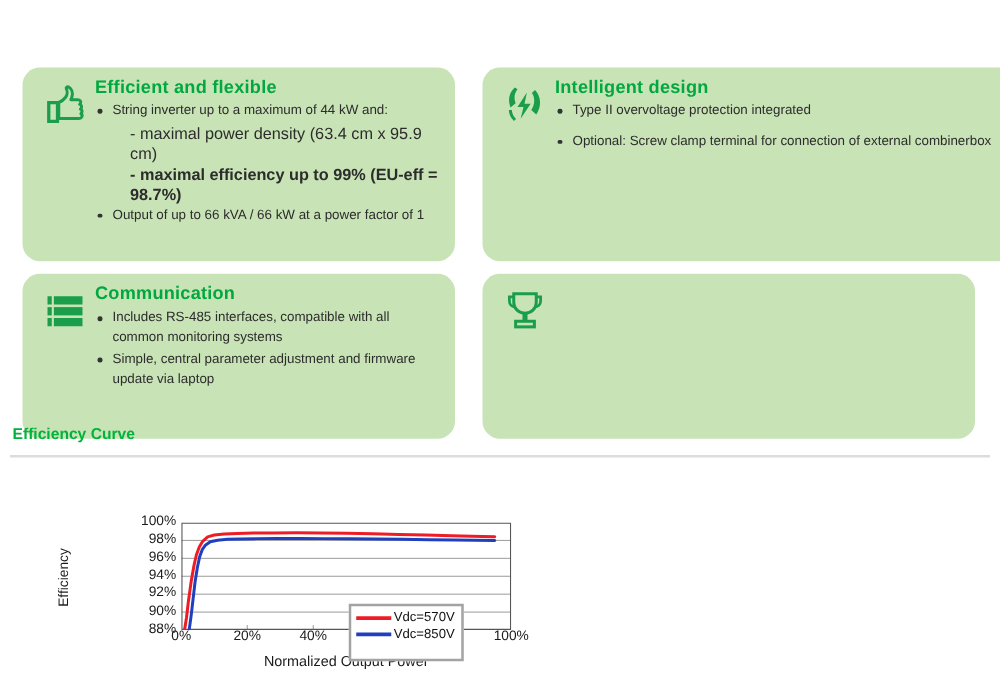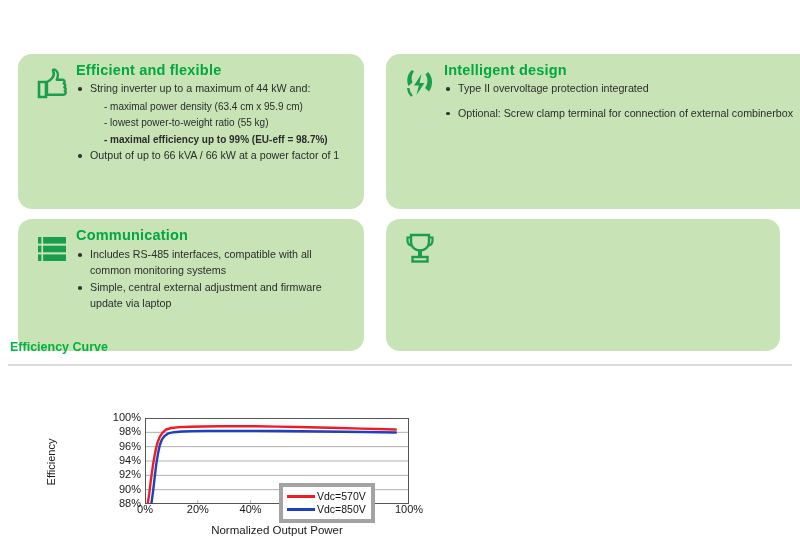--- a/index.html
+++ b/index.html
@@ -59,21 +59,21 @@
     width: 3.6px; height: 3.6px; border-radius: 50%;
     background: #333333;
   }
   ul.bullets > li.sub {
     padding-left: 14px;
     margin-bottom: 0;
   }
   ul.bullets > li.sub::before { display: none; }
   .subline {
     color: #2c2c2c;
-    font-size: 10px;
+    font-size: 13px;
     line-height: 16.5px;
     padding-left: 14px;
   }
   .subline.bold { font-weight: bold; }
   .c2 ul.bullets > li { margin-bottom: 9px; line-height: 15.5px; }
   .c4 ul.bullets > li { margin-bottom: 3px; }
 
   
   .chart-section {
     position: absolute; left: 0; top: 330px; width: 800px; height: 218px;
@@ -124,22 +124,22 @@
     width: 40px; margin-left: -20px;
     text-align: center;
     font-size: 11px;
     color: #1a1a1a;
   }
   .plot-box { position: absolute; left: 145px; top: 46px; }
   .legend-box {
     position: absolute;
     left: 279px; top: 111px;
     background: #ffffff;
-    border: 4px solid #a3a3a3;
-    padding: 3px 5px 3px 4px;
+    border: 2px solid #a3a3a3;
+    padding: 3px 5px 13px 4px;
   }
   .legend-row { display: flex; align-items: center; height: 13px; }
   .legend-swatch { width: 28px; height: 3px; margin-right: 2px; }
   .legend-label { font-size: 10.5px; color: #111; line-height: 13px; }
 </style>
 </head>
 <body>
 
 <div class="page">
 
@@ -153,23 +153,20 @@
         </svg>
       </div>
       <div class="card-body">
         <div class="card-title">Efficient and flexible</div>
         <ul class="bullets">
           <li>String inverter up to a maximum of 44 kW and:</li>
           <li class="sub">
               <div class="subline">- maximal power density (63.4 cm x 95.9 cm)</div>
             </li>
           <li class="sub">
-              <div class="subline">- lowest power-to-weight ratio (55 kg)</div>
-            </li>
-          <li class="sub">
               <div class="subline bold">- maximal efficiency up to 99% (EU-eff = 98.7%)</div>
             </li>
           <li>Output of up to 66 kVA / 66 kW at a power factor of 1</li>
         </ul>
       </div>
     </div>
 
     <div class="card c2">
       <div class="card-icon">
         <svg width="34" height="36" viewBox="0 0 34 36">
@@ -194,21 +191,21 @@
           <rect x="1" y="1" width="28" height="6.6" fill="#1a9e4b"></rect>
           <rect x="1" y="9.7" width="28" height="6.6" fill="#1a9e4b"></rect>
           <rect x="1" y="18.4" width="28" height="6.6" fill="#1a9e4b"></rect>
           <rect x="4.4" y="0" width="1.7" height="26" fill="#c8e3b6"></rect>
         </svg>
       </div>
       <div class="card-body">
         <div class="card-title">Communication</div>
         <ul class="bullets">
           <li>Includes RS-485 interfaces, compatible with all common monitoring systems</li>
-          <li>Simple, central external adjustment and firmware update via laptop</li>
+          <li>Simple, central parameter adjustment and firmware update via laptop</li>
         </ul>
       </div>
     </div>
 
     <div class="card c4">
       <div class="card-icon">
         <svg width="30" height="32" viewBox="0 0 30 32">
           <path d="M6 2 h18 v7 c0 5 -4 8.5 -9 8.5 S6 14 6 9 z" fill="none" stroke="#1a9e4b" stroke-width="2.4"></path>
           <path d="M6 4.5 H2.5 v3 c0 3 2 5 5 5" fill="none" stroke="#1a9e4b" stroke-width="2.2"></path>
           <path d="M24 4.5 H27.5 v3 c0 3 -2 5 -5 5" fill="none" stroke="#1a9e4b" stroke-width="2.2"></path>

